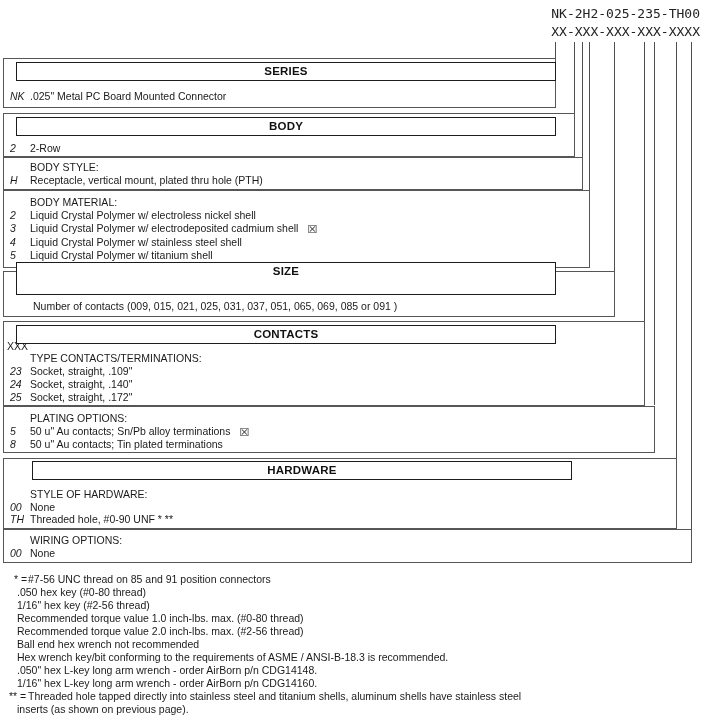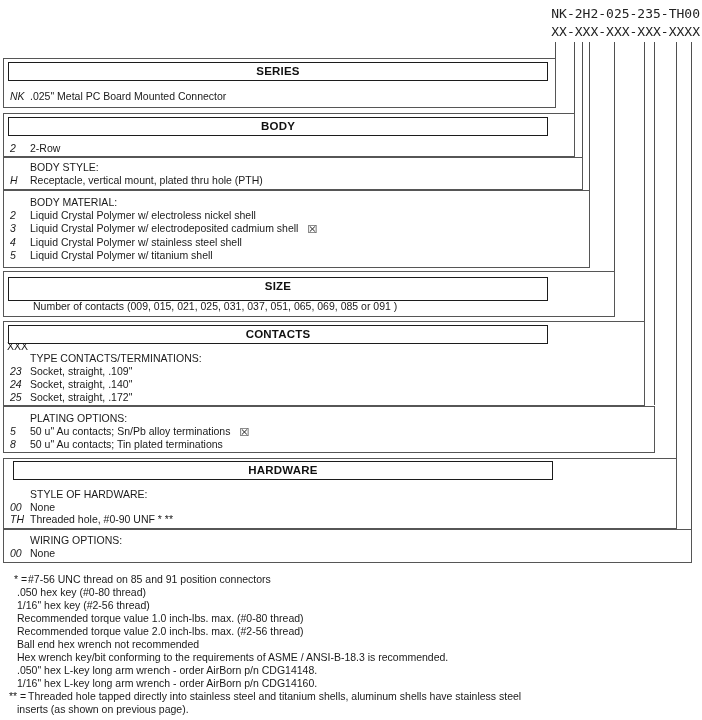--- a/index.html
+++ b/index.html
@@ -11,21 +11,21 @@
   .pn {
     position: absolute; right: 2px;
     font-family: "DejaVu Sans Mono", monospace;
     font-size: 13px; line-height: 14px; white-space: pre; color: #222; text-align: right;
   }
   .vline { position: absolute; width: 1.5px; background: #4f4f4f; }
   .secbox { position: absolute; border: 1.5px solid #565656; }
   .hdr {
     position: absolute; border: 1.5px solid #1c1c1c; background: #ffffff;
     text-align: center; font-weight: bold; font-size: 11.5px;
-    letter-spacing: 0.2px; line-height: 16px; color: #111;
+    letter-spacing: 0.2px; line-height: 16px; color: #111; margin-left: 8px;
   }
   .row {
     position: absolute; left: 0; width: 660px;
     font-size: 10.5px; line-height: 12px; white-space: nowrap;
   }
   .row .code { position: absolute; left: 10px; font-style: italic; }
   .row .desc { position: absolute; left: 30px; }
   .row .desc-wide { position: absolute; left: 33px; }
   .code-wide { position: absolute; left: 7px; margin-top: 40px; }
   .flag { font-size: 11px; margin-left: 9px; position: relative; top: 0.5px; }
@@ -96,21 +96,21 @@
 <div class="row" style="top:236px">
   <span class="code">4</span>
   <span class="desc"><span>Liquid Crystal Polymer w/ stainless steel shell</span></span>
 </div>
 <div class="row" style="top:249px">
   <span class="code">5</span>
   <span class="desc"><span>Liquid Crystal Polymer w/ titanium shell</span></span>
 </div>
 
 <div class="secbox" style="left:3px;top:271px;width:612px;height:46px"></div>
-<div class="hdr" style="left:8px;top:277px;width:540px;height:24px">
+<div class="hdr" style="left:8px;top:262px;width:540px;height:33px">
   <span>SIZE</span>
 </div>
 <div class="row" style="top:300px">
   <span class="code-wide">XXX</span>
   <span class="desc-wide">Number of contacts (009, 015, 021, 025, 031, 037, 051, 065, 069, 085 or 091 )</span>
 </div>
 
 <div class="secbox" style="left:3px;top:321px;width:642px;height:85px"></div>
 <div class="hdr" style="left:8px;top:325px;width:540px;height:19px">
   <span>CONTACTS</span>
@@ -138,21 +138,21 @@
 <div class="row" style="top:425px">
   <span class="code">5</span>
   <span class="desc"><span>50 u" Au contacts; Sn/Pb alloy terminations</span><span class="flag">☒</span></span>
 </div>
 <div class="row" style="top:438px">
   <span class="code">8</span>
   <span class="desc"><span>50 u" Au contacts; Tin plated terminations</span></span>
 </div>
 
 <div class="secbox" style="left:3px;top:458px;width:674px;height:71px"></div>
-<div class="hdr" style="left:13px;top:461px;width:540px;height:19px">
+<div class="hdr" style="left:24px;top:461px;width:540px;height:19px">
   <span>HARDWARE</span>
 </div>
 <div class="row" style="top:488px">
   <span class="desc">STYLE OF HARDWARE:</span>
 </div>
 <div class="row" style="top:501px">
   <span class="code">00</span>
   <span class="desc">None</span>
 </div>
 <div class="row" style="top:513px">

